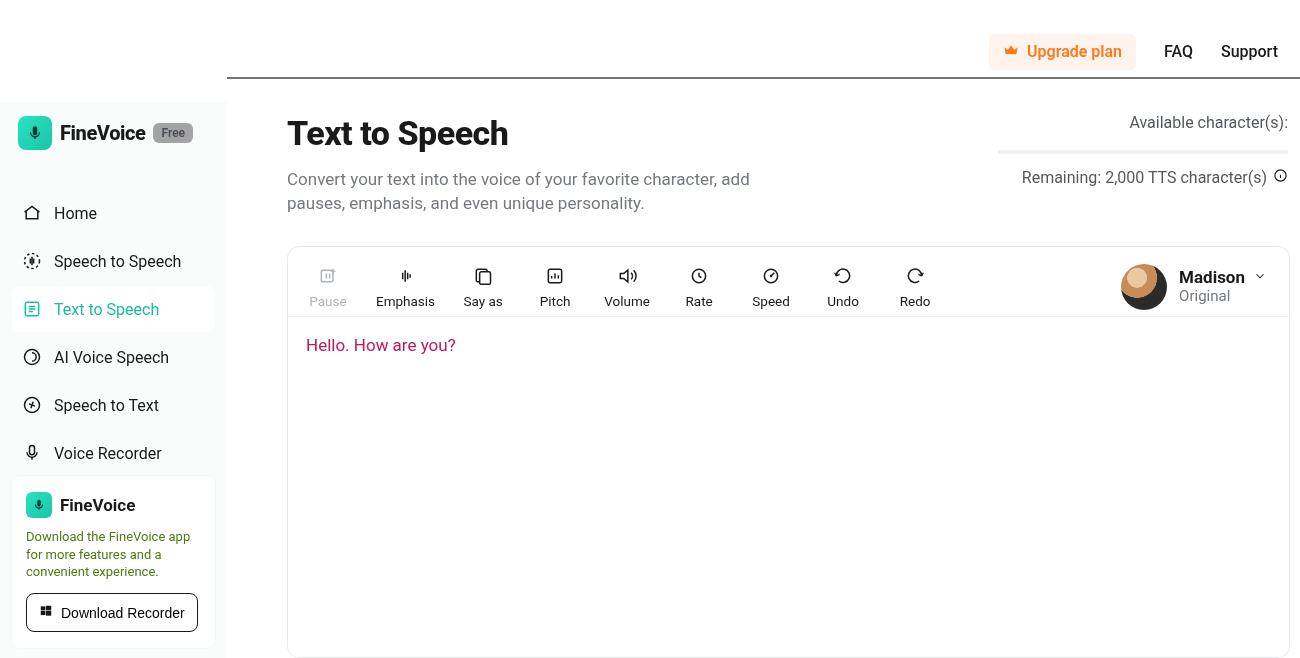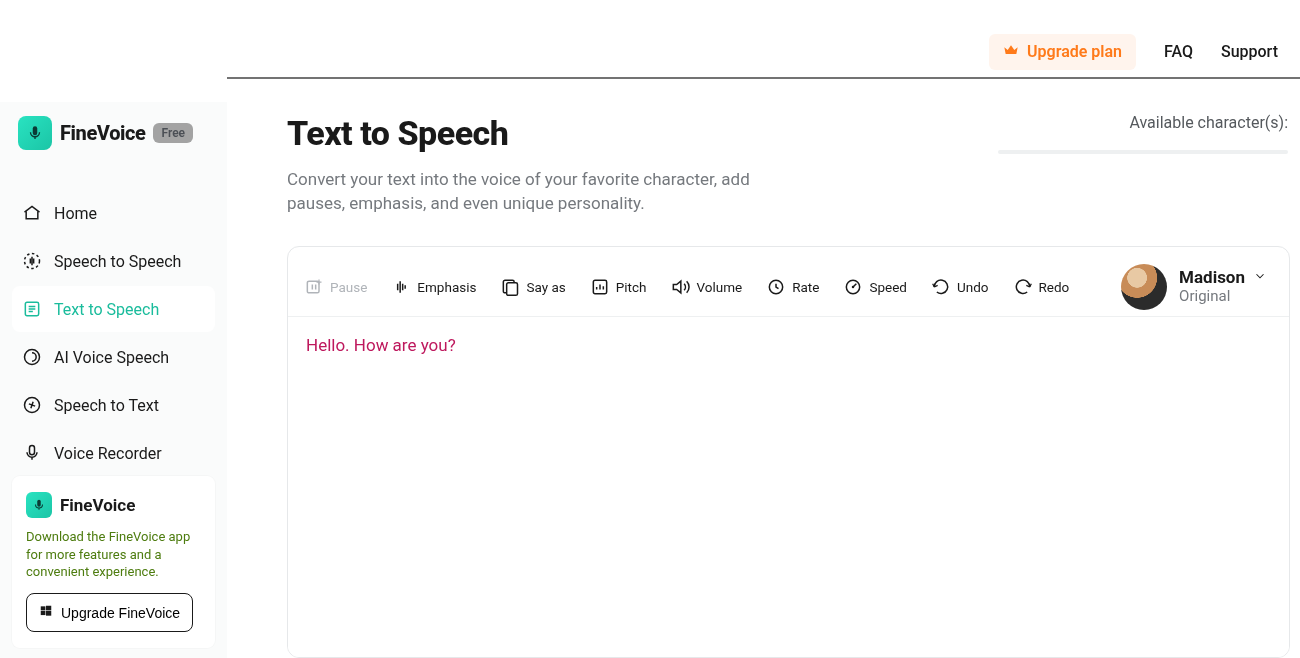--- a/index.html
+++ b/index.html
@@ -126,21 +126,21 @@
     }
     .toolbar {
       display:flex;
       align-items:center;
       padding: 10px 16px 0 16px;
       border-bottom: 1px solid #eef0f1;
       height: 70px;
     }
     .tools { display:flex; gap: 24px; }
     .tool {
-      display:flex; flex-direction:row; align-items:center; gap:6px;
+      display:flex; flex-direction:column; align-items:center; gap:6px;
       min-width: 48px;
       cursor:pointer;
       color:#1a1a1a;
       font-size: 13.5px;
     }
     .tool.disabled { color:#b0b4b9; cursor:default; }
     .tool.disabled svg { stroke:#b0b4b9; }
     .tool-icon { height: 22px; display:flex; align-items:center; justify-content:center; }
 
     .voice-selector {
@@ -261,21 +261,21 @@
       <p class="promo-desc">Download the FineVoice app for more features and a convenient experience.</p>
       <button class="download-btn">
         <span>
           <svg width="14" height="14" viewBox="0 0 24 24">
               <rect x="3" y="4" width="8" height="7" fill="#1a1a1a" stroke="none"></rect>
               <rect x="12" y="3" width="9" height="8" fill="#1a1a1a" stroke="none"></rect>
               <rect x="3" y="12" width="8" height="7" fill="#1a1a1a" stroke="none"></rect>
               <rect x="12" y="12" width="9" height="8" fill="#1a1a1a" stroke="none"></rect>
             </svg>
         </span>
-        <span>Upgrade FineVoice</span>
+        <span>Download Recorder</span>
       </button>
     </div>
   </aside>
 
   <div class="main">
     <div class="topbar">
       <div class="upgrade">
         <span>
           <svg width="16" height="16" viewBox="0 0 24 24">
               <path d="M4 18h16l2-10-5 4-5-7-5 7-5-4z" fill="#ff7a1a" stroke="none"></path>
@@ -289,20 +289,29 @@
 
     <div class="content">
       <div class="title-row">
         <div>
           <h1 class="page-title">Text to Speech</h1>
           <p class="subtitle">Convert your text into the voice of your favorite character, add pauses, emphasis, and even unique personality.</p>
         </div>
         <div class="quota">
           <div class="quota-line1">Available character(s):</div>
           <div class="quota-bar"></div>
+          <div class="quota-line2">
+            <span>Remaining: 2,000 TTS character(s)</span>
+            <span>
+              <svg width="15" height="15" viewBox="0 0 24 24">
+                  <circle cx="12" cy="12" r="9"></circle>
+                  <path d="M12 8v0M12 11v5"></path>
+                </svg>
+            </span>
+          </div>
         </div>
       </div>
 
       <div class="editor">
         <div class="toolbar">
           <div class="tools">
             <div class="tool disabled">
               <span class="tool-icon">
                 <svg width="20" height="20" viewBox="0 0 24 24">
                     <rect x="4" y="5" width="14" height="14" rx="2"></rect>

